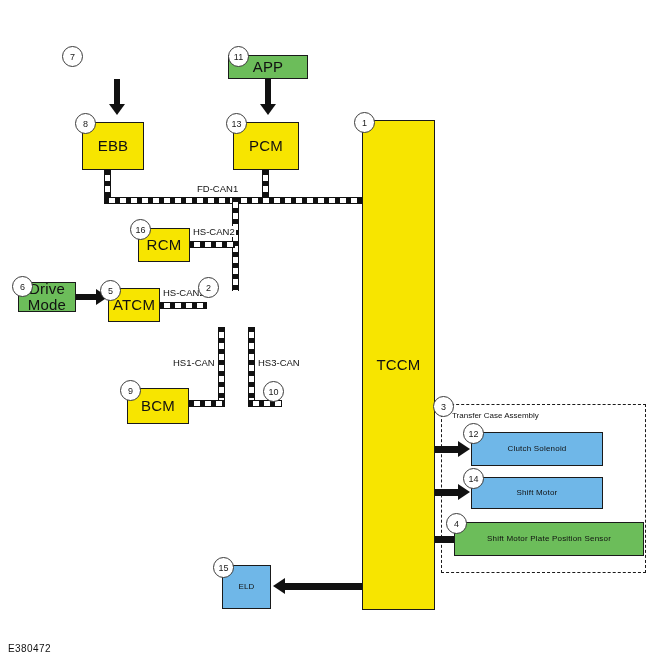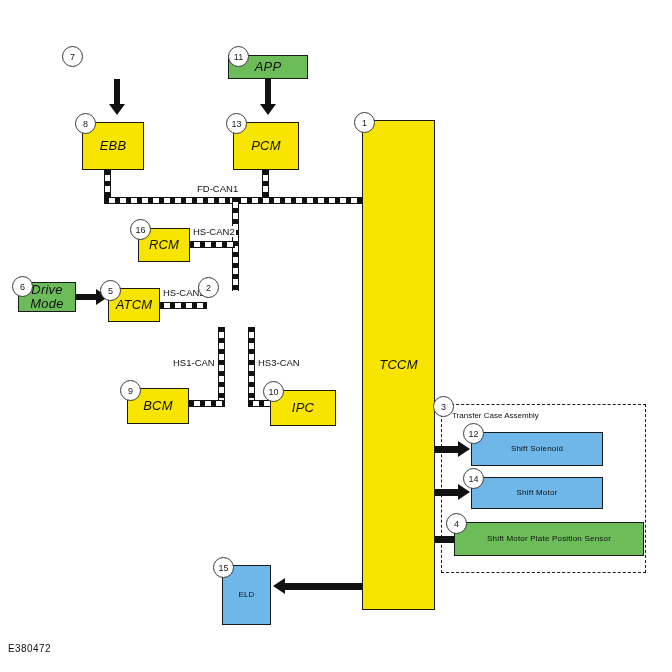--- a/index.html
+++ b/index.html
@@ -28,21 +28,21 @@
     color: #111111;
     line-height: 1.1;
     letter-spacing: .2px;
     z-index: 4;
   }
   .node.green  { background: #6cbd5a; }
   .node.yellow { background: #f7e500; }
   .node.blue   { background: #6fb7e8; }
 
   .lbl-sm  { font-size: 8px; }
-  .lbl-md  { font-size: 13px; font-style: italic; }
+  .lbl-md  { font-size: 15px; }
 
   
   .callout {
     position: absolute;
     width: 19px;
     height: 19px;
     border-radius: 50%;
     background: #ffffff;
     border: 1.4px solid #3b3b3b;
     display: flex;
@@ -215,35 +215,32 @@
     <span>BCM</span>
   </div>
   <div class="callout" style="left:120px; top:380px;">
     <span>9</span>
   </div>
 
   <div class="bus v" style="left:248px; top:327px; height:78px;"></div>
   <div class="bus h" style="left:248px; top:400px; width:34px;"></div>
   <div class="buslabel" style="left:257px; top:357px;">HS3-CAN</div>
 
-  <div class="node yellow lbl-md" style="left:270px; top:390px; width:66px; height:36px;">
-    <span>IPC</span>
-  </div>
   <div class="callout" style="left:263px; top:381px;">
     <span>10</span>
   </div>
 
   <div class="enclosure" style="left:441px; top:404px; width:205px; height:169px;"></div>
   <div class="callout" style="left:433px; top:396px;">
     <span>3</span>
   </div>
   <div class="enclosure-title" style="left:452px; top:411px;text-align:center;">Transfer Case Assembly</div>
 
   <div class="node blue lbl-sm" style="left:471px; top:432px; width:132px; height:34px;">
-    <span>Shift Solenoid</span>
+    <span>Clutch Solenoid</span>
   </div>
   <div class="callout" style="left:463px; top:423px;">
     <span>12</span>
   </div>
   <div class="arrow-line" style="left:417px; top:446px; width:43px; height:7px;"></div>
   <div class="arrow-head ah-right" style="left:458px; top:441px;"></div>
 
   <div class="node blue lbl-sm" style="left:471px; top:477px; width:132px; height:32px;">
     <span>Shift Motor</span>
   </div>
@@ -255,21 +252,21 @@
 
   <div class="node green lbl-sm" style="left:454px; top:522px; width:190px; height:34px;">
     <span>Shift Motor Plate Position Sensor</span>
   </div>
   <div class="callout" style="left:446px; top:513px;">
     <span>4</span>
   </div>
   <div class="arrow-line" style="left:432px; top:536px; width:26px; height:7px;"></div>
   <div class="arrow-head ah-left" style="left:420px; top:531px;"></div>
 
-  <div class="node blue lbl-sm" style="left:222px; top:565px; width:49px; height:60px;">
+  <div class="node blue lbl-sm" style="left:222px; top:565px; width:49px; height:44px;">
     <span>ELD</span>
   </div>
   <div class="callout" style="left:213px; top:557px;">
     <span>15</span>
   </div>
   <div class="arrow-line" style="left:285px; top:583px; width:78px; height:7px;"></div>
   <div class="arrow-head ah-left" style="left:273px; top:578px;"></div>
 
   <div class="figure-id" style="left:8px; top:643px;">E380472</div>
 

